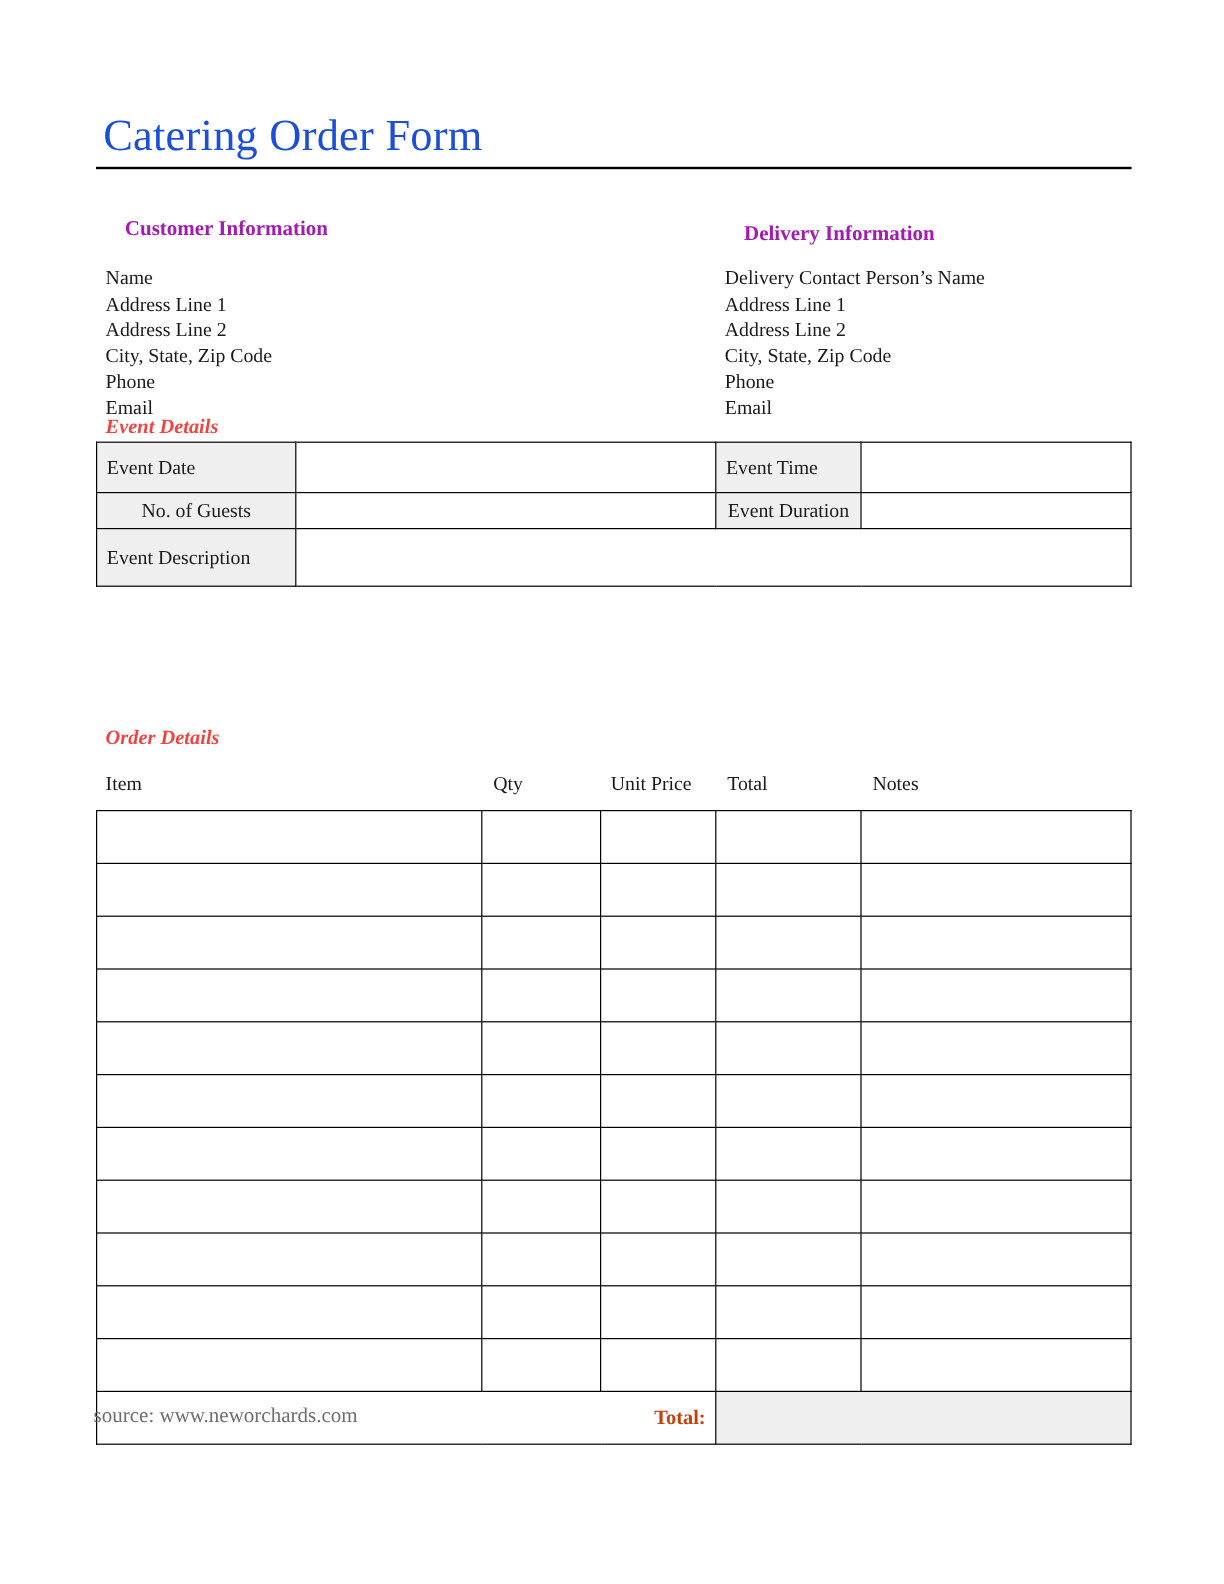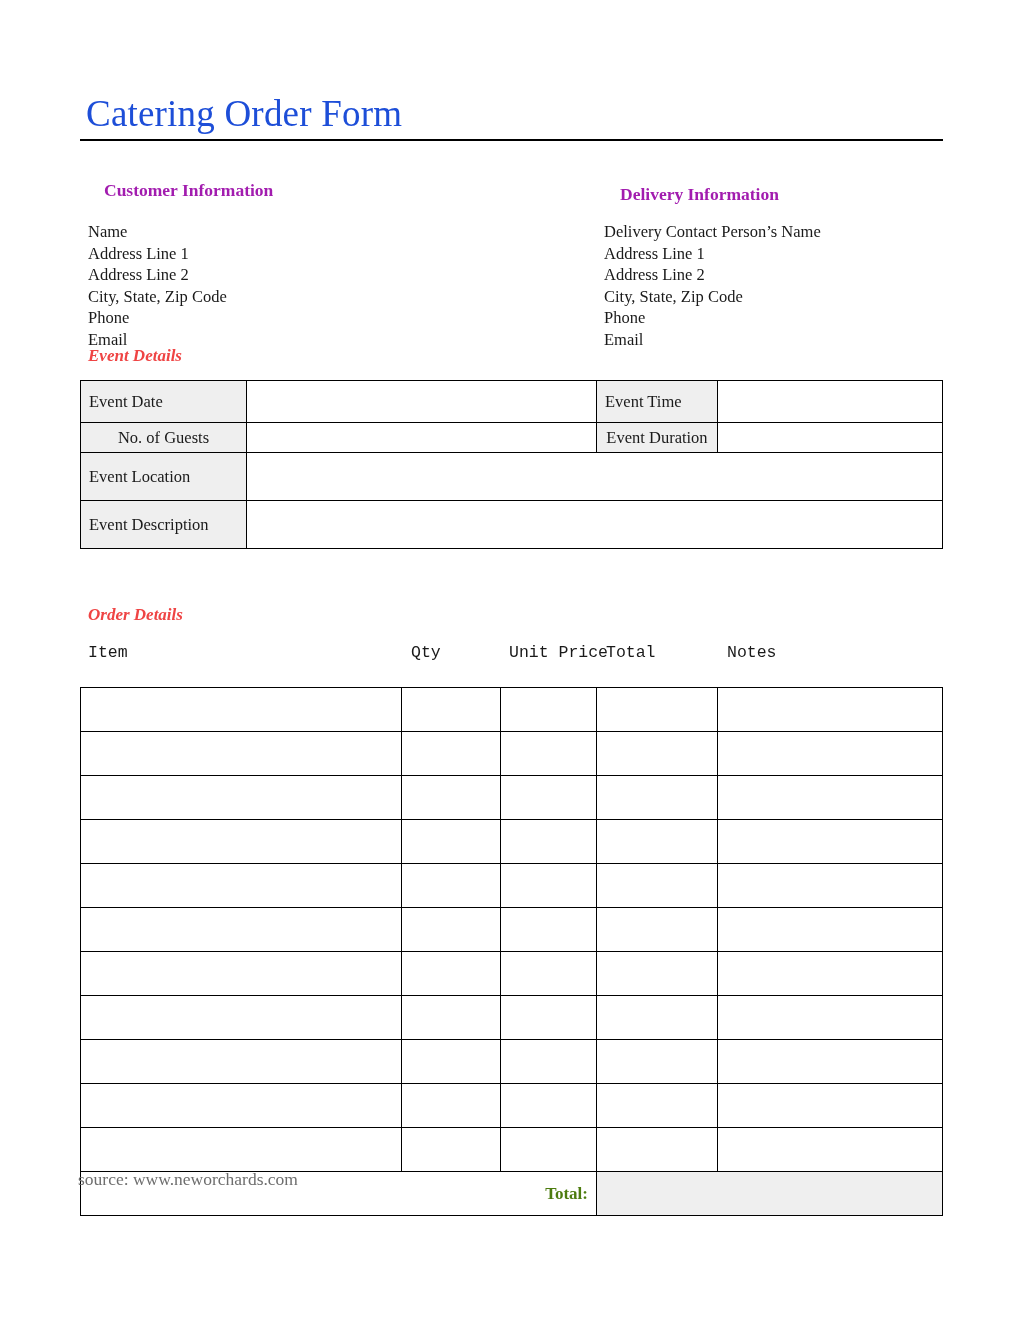--- a/index.html
+++ b/index.html
@@ -12,30 +12,30 @@
   .page-title {
     left:86px; top:92px; margin:0; font-size:37px; font-weight:400;
     color:#1d4ed8; letter-spacing:0.2px; white-space:nowrap;
   }
   .title-rule { left:80px; top:139px; width:863px; height:2px; background:#000; }
 
   .info-heading { margin:16px; font-size:17.5px; font-weight:700; color:#a21caf; }
   .info-lines { font-size:16.5px; line-height:21.6px; color:#1a1a1a; }
   .section-heading { margin:0; font-size:17px; font-weight:700; color:#ef4444;font-style:italic; }
 
-  table { border-collapse:collapse; table-layout:fixed;margin-top:12px; }
+  table { border-collapse:collapse; table-layout:fixed; }
   td { border:1.5px solid #000; font-size:16.5px; padding:2px 8px; vertical-align:middle; overflow:hidden; }
   td.label { background:#efefef; }
   td.blank { background:#fff; }
 
   .event-table { width:862px; }
   .order-table { width:862px; }
   .order-table td { height:39px; }
   .order-col-headers span { position:absolute; top:0; font-size:16.5px; white-space:nowrap; }
-  .total-label-cell { text-align:right; font-weight:700; font-size:17px; color:#4d7c0f; }
+  .total-label-cell { text-align:right; font-weight:700; font-size:17px; color:#c2410c; }
   .total-value-cell { background:#efefef; }
 
   .footer-source { left:78px; top:1169px; font-size:17.5px; color:#6e6e6e; }
 </style>
 </head>
 <body>
 
 <div class="page">
 
   <h1 class="abs page-title">Catering Order Form</h1>
@@ -80,34 +80,30 @@
       <td class="blank"></td>
       <td class="label">Event Time</td>
       <td class="blank"></td>
     </tr>
     <tr style="height:30px;text-align:center;">
       <td class="label">No. of Guests</td>
       <td class="blank"></td>
       <td class="label">Event Duration</td>
       <td class="blank"></td>
     </tr>
-    <tr style="height:48px;">
-      <td class="label">Event Location</td>
-      <td class="blank" colspan="3"></td>
-    </tr>
     <tr style="height:48px;padding-left:22px;">
       <td class="label">Event Description</td>
       <td class="blank" colspan="3"></td>
     </tr>
   </tbody>
     </table>
 
   <h2 class="abs section-heading" style="left:88px; top:605px;">Order Details</h2>
 
-  <div class="abs order-col-headers" style="left:0; top:643px; width:888px; height:20px;font-family:Liberation Mono, monospace;">
+  <div class="abs order-col-headers" style="left:0; top:643px; width:888px; height:20px;">
     <span style="left:88px;">Item</span>
     <span style="left:411px;">Qty</span>
     <span style="left:509px;">Unit Price</span>
     <span style="left:606px;">Total</span>
     <span style="left:727px;">Notes</span>
   </div>
 
   <table class="abs order-table" style="left:80px; top:675px;">
     <colgroup>
         <col style="width:321px">

